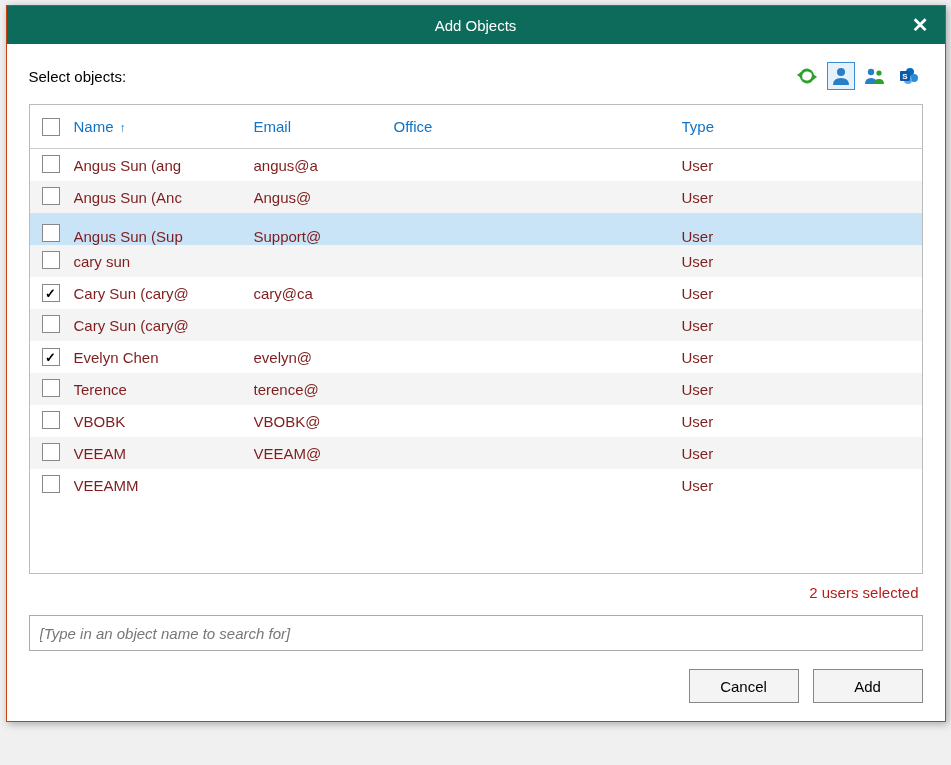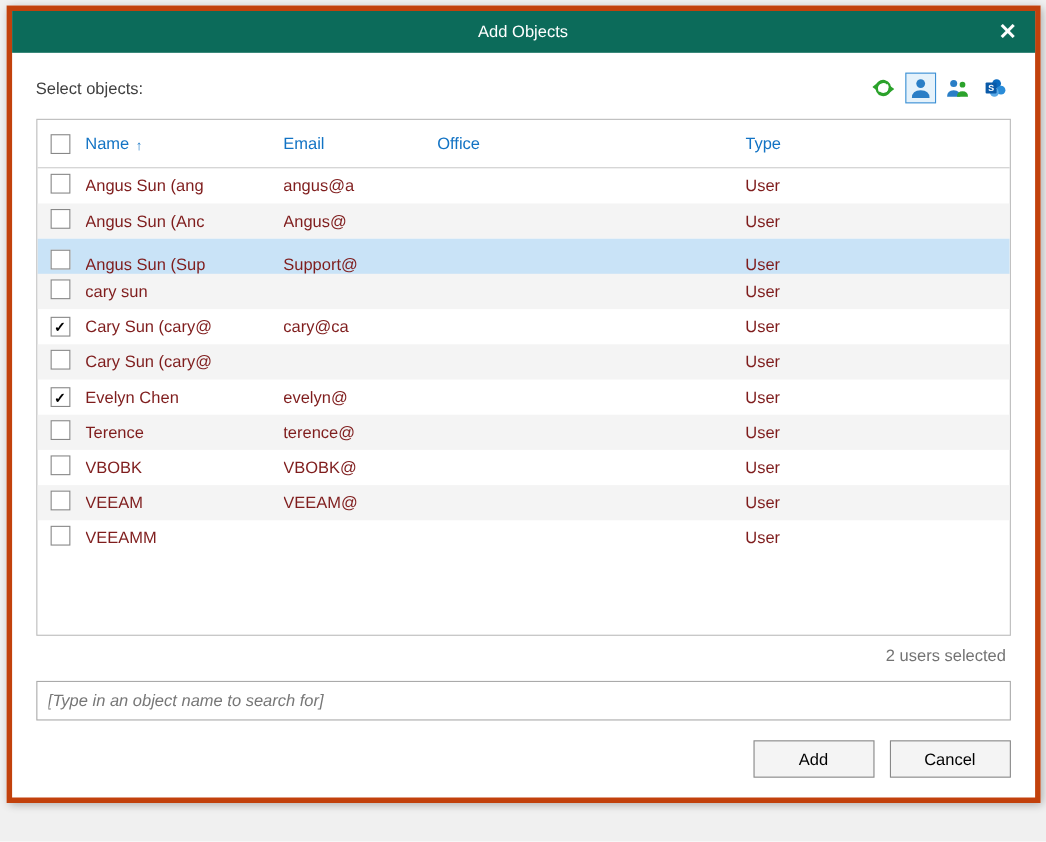--- a/index.html
+++ b/index.html
@@ -10,21 +10,21 @@
       width: 951px;
       height: 765px;
       display: flex;
       align-items: flex-start;
       justify-content: center;
       padding-top: 5px;
     }
     .dialog {
       width: 940px;
       background: #fff;
-      border: 5px solid #c2410c;
+      border: 1px solid #c2410c;
       box-shadow: 2px 2px 8px rgba(0,0,0,0.3);
       display: flex;
       flex-direction: column;
     }
     .titlebar {
       background: #0c6b5a;
       color: #fff;
       height: 38px;
       display: flex;
       align-items: center;
@@ -49,21 +49,21 @@
       flex-direction: column;
     }
     .toprow {
       display: flex;
       align-items: center;
       justify-content: space-between;
       margin-bottom: 14px;
     }
     .select-label {
       font-size: 15px;
-      color: #404040;
+      color: #000000;
     }
     .icon-group {
       display: flex;
       gap: 6px;
     }
     .icon-btn {
       width: 28px;
       height: 28px;
       display: flex;
       align-items: center;
@@ -123,21 +123,21 @@
     }
     .chk.checked::after {
       content: "✓";
       color: #000;
       font-weight: bold;
     }
     .status {
       text-align: right;
       padding: 10px 4px 14px 0;
       font-size: 15px;
-      color: #737373;
+      color: #b91c1c;
     }
     .search-box {
       width: 100%;
       height: 36px;
       border: 1px solid #aaa;
       padding: 0 10px;
       font-size: 15px;
       font-style: italic;
       color: #3b82f6;
       outline: none;
@@ -299,18 +299,18 @@
             <div class="col-type">User</div>
           </div>
         </div>
     </div>
 
     <div class="status">2 users selected</div>
 
     <input class="search-box" type="text" placeholder="[Type in an object name to search for]" style="">
 
     <div class="buttons">
+      <button class="btn">Cancel</button>
       <button class="btn">Add</button>
-      <button class="btn">Cancel</button>
     </div>
 
   </div>
 </div>
 
 </body></html>

